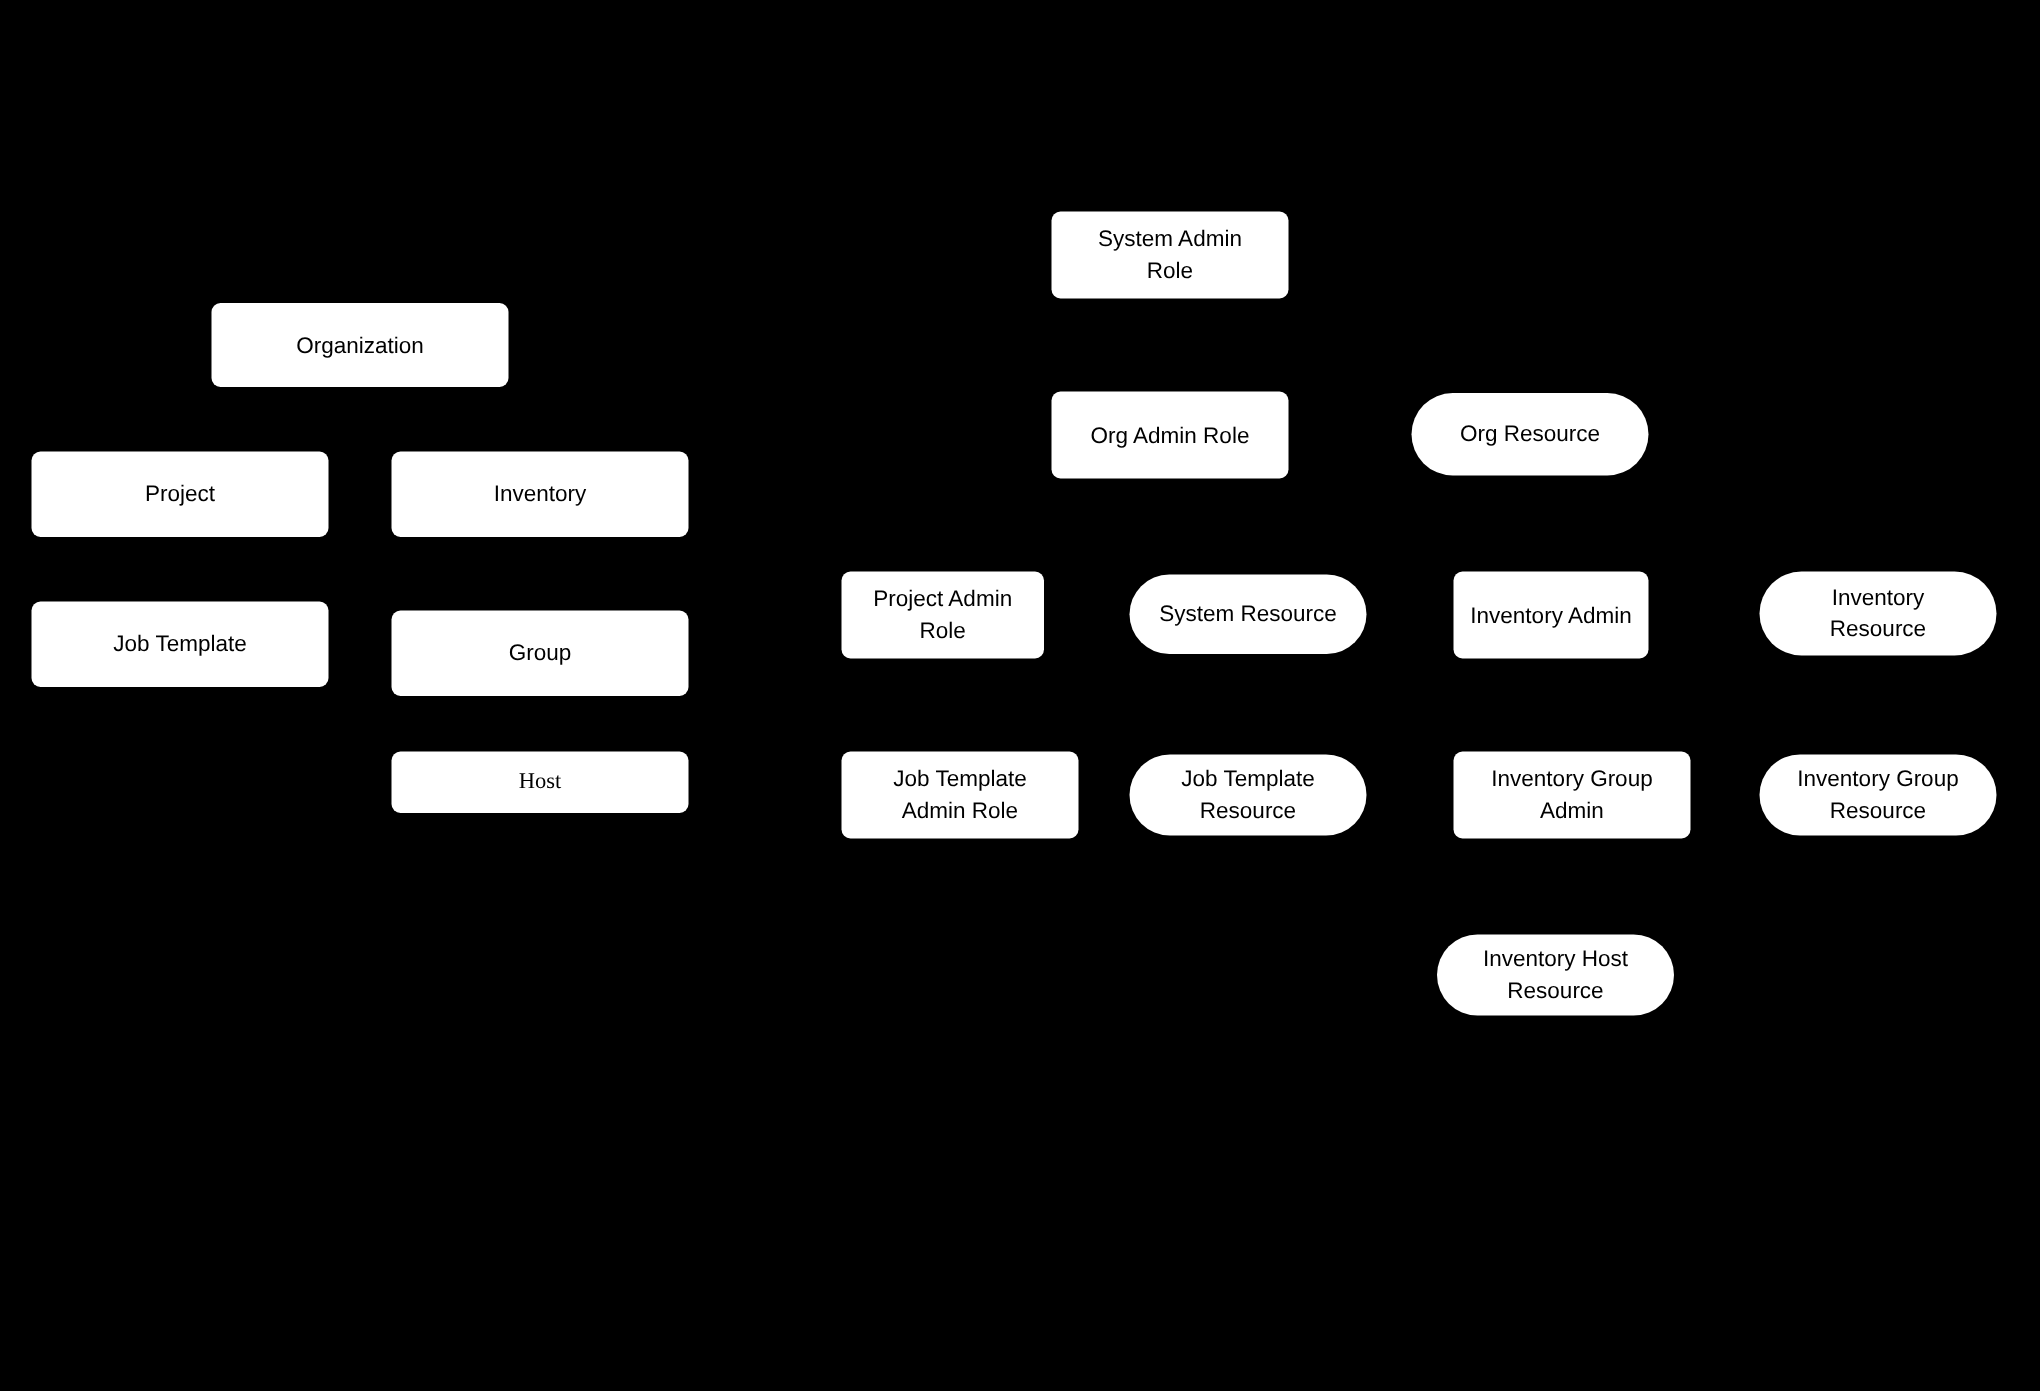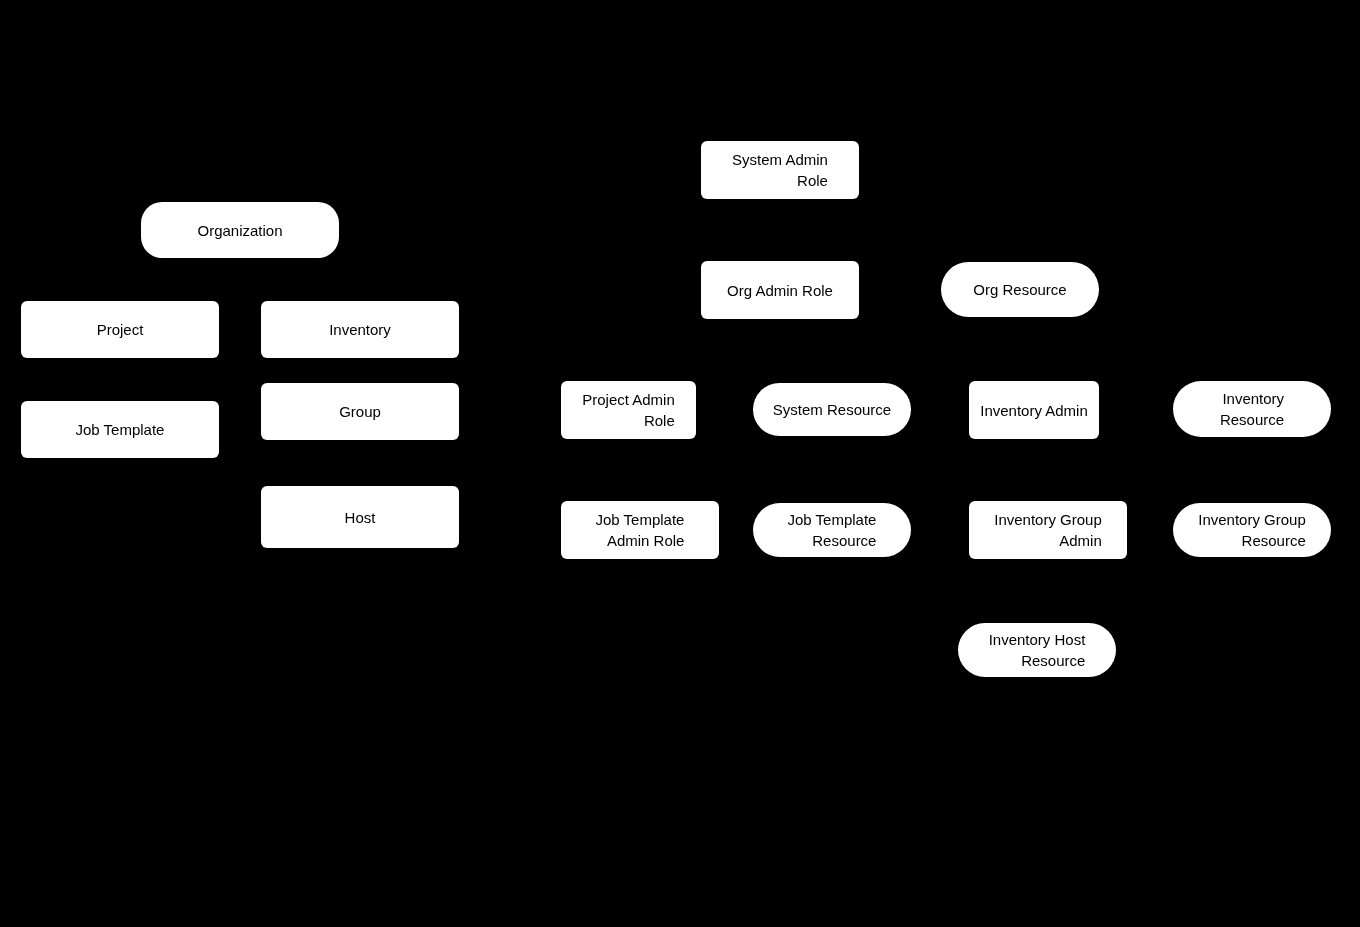--- a/index.html
+++ b/index.html
@@ -18,48 +18,48 @@
     position: absolute;
     inset: 0;
   }
   .node {
     position: absolute;
     background: #ffffff;
     color: #000000;
     display: flex;
     align-items: center;
     justify-content: center;
-    text-align: right;
+    text-align: center;
     font-size: 15px;
     line-height: 1.4;
     white-space: pre-line;
     border-radius: 6px;
     box-sizing: border-box;
     padding: 2px 6px;
   }
   .node.pill {
     border-radius: 28px;
   }
 </style>
 </head>
 <body>
 
 <div class="diagram">
 
-  <div class="node" style="left:141px; top:202px; width:198px; height:56px;border-radius:21px;">Organization</div>
+  <div class="node" style="left:141px; top:202px; width:198px; height:56px;">Organization</div>
 
   <div class="node" style="left:21px; top:301px; width:198px; height:57px;">Project</div>
 
   <div class="node" style="left:261px; top:301px; width:198px; height:57px;">Inventory</div>
 
   <div class="node" style="left:21px; top:401px; width:198px; height:57px;">Job Template</div>
 
-  <div class="node" style="left:261px; top:383px; width:198px; height:57px;">Group</div>
+  <div class="node" style="left:261px; top:407px; width:198px; height:57px;">Group</div>
 
-  <div class="node" style="left:261px; top:486px; width:198px; height:62px;">Host</div>
+  <div class="node" style="left:261px; top:501px; width:198px; height:41px;font-family:Liberation Serif, serif;">Host</div>
 
   <div class="node" style="left:701px; top:141px; width:158px; height:58px;">System Admin
 Role</div>
 
   <div class="node pill" style="left:941px; top:262px; width:158px; height:55px;">Org Resource</div>
 
   <div class="node" style="left:701px; top:261px; width:158px; height:58px;">Org Admin Role</div>
 
   <div class="node" style="left:561px; top:381px; width:135px; height:58px;">Project Admin
 Role</div>

